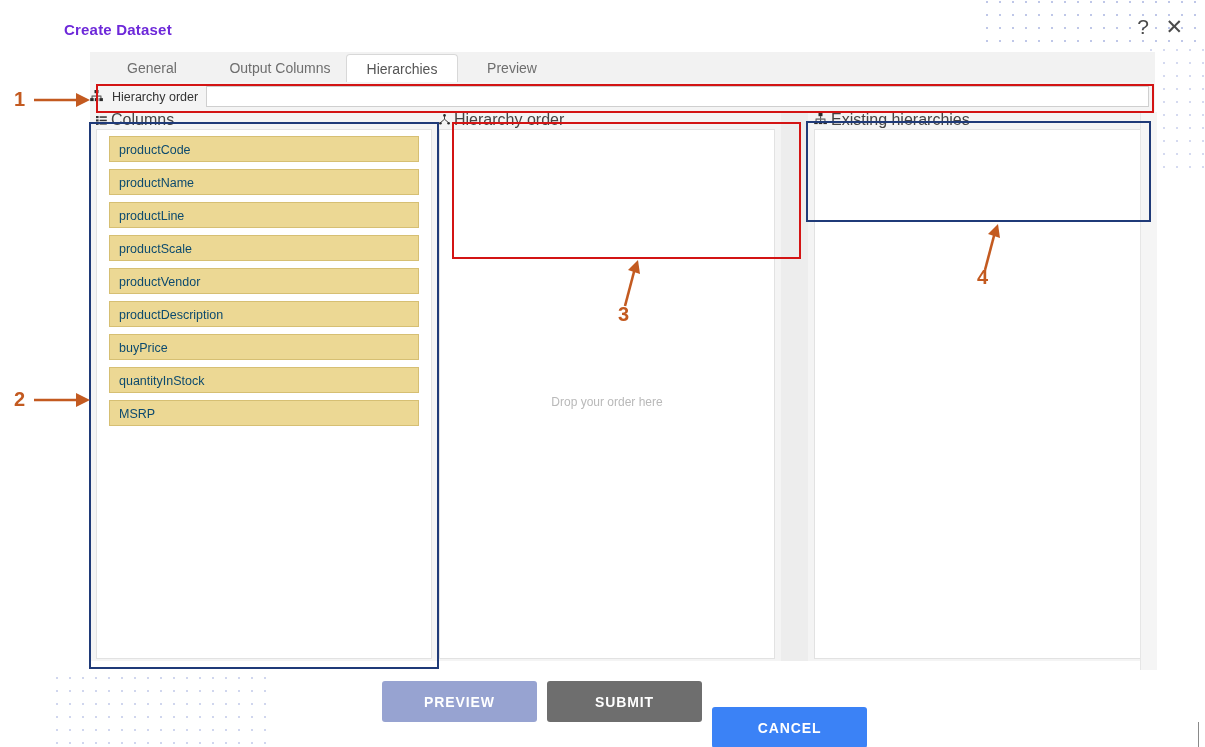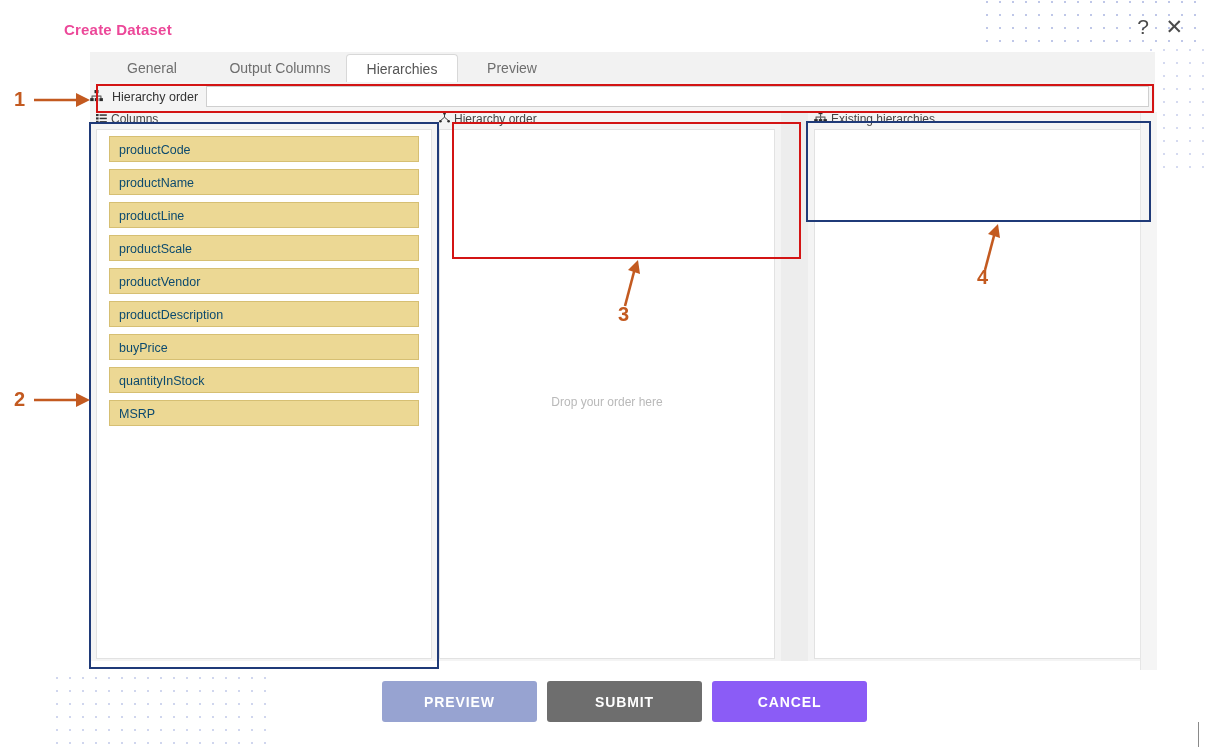--- a/index.html
+++ b/index.html
@@ -45,21 +45,21 @@
     opacity: .55;
   }
 
   
   #page-title {
     position: absolute;
     left: 64px;
     top: 21px;
     font-size: 15px;
     font-weight: bold;
-    color: #ec4899;
+    color: #6d28d9;
     letter-spacing: .2px;
   }
   .corner-icon {
     position: absolute;
     top: 16px;
     font-size: 21px;
     color: #4a4a4a;
     line-height: 1;
     cursor: pointer;
     font-family: "Liberation Sans", sans-serif;
@@ -154,21 +154,21 @@
   }
   .panel {
     position: absolute;
     top: 0;
     background: #f4f4f4;
     box-sizing: border-box;
   }
   .panel-header {
     height: 17px;
     line-height: 17px;
-    font-size: 12px;
+    font-size: 16px;
     color: #444;
     padding-left: 6px;
     background: #f4f4f4;
     display: flex;
     align-items: center;
     gap: 4px;
   }
   .panel-body {
     background: #ffffff;
     border: 1px solid #e2e2e2;
@@ -230,21 +230,21 @@
     font-size: 14px;
     font-weight: bold;
     letter-spacing: .9px;
     border: none;
     border-radius: 3px;
     cursor: pointer;
     font-family: "Liberation Sans", sans-serif;
   }
   #btn-preview { left: 382px; width: 155px; background: #97a3d1; }
   #btn-submit  { left: 547px; width: 155px; background: #6e6e6e; }
-  #btn-cancel  { left: 712px; width: 155px; background: #8b5cf6; }
+  #btn-cancel  { left: 712px; width: 155px; background: #3b82f6; margin-top: 26px; }
 
   
   .hl {
     position: absolute;
     box-sizing: border-box;
     pointer-events: none;
   }
   .hl-red  { border: 2.5px solid #d31414; }
   .hl-navy { border: 2.5px solid #1f3a78; }
 

